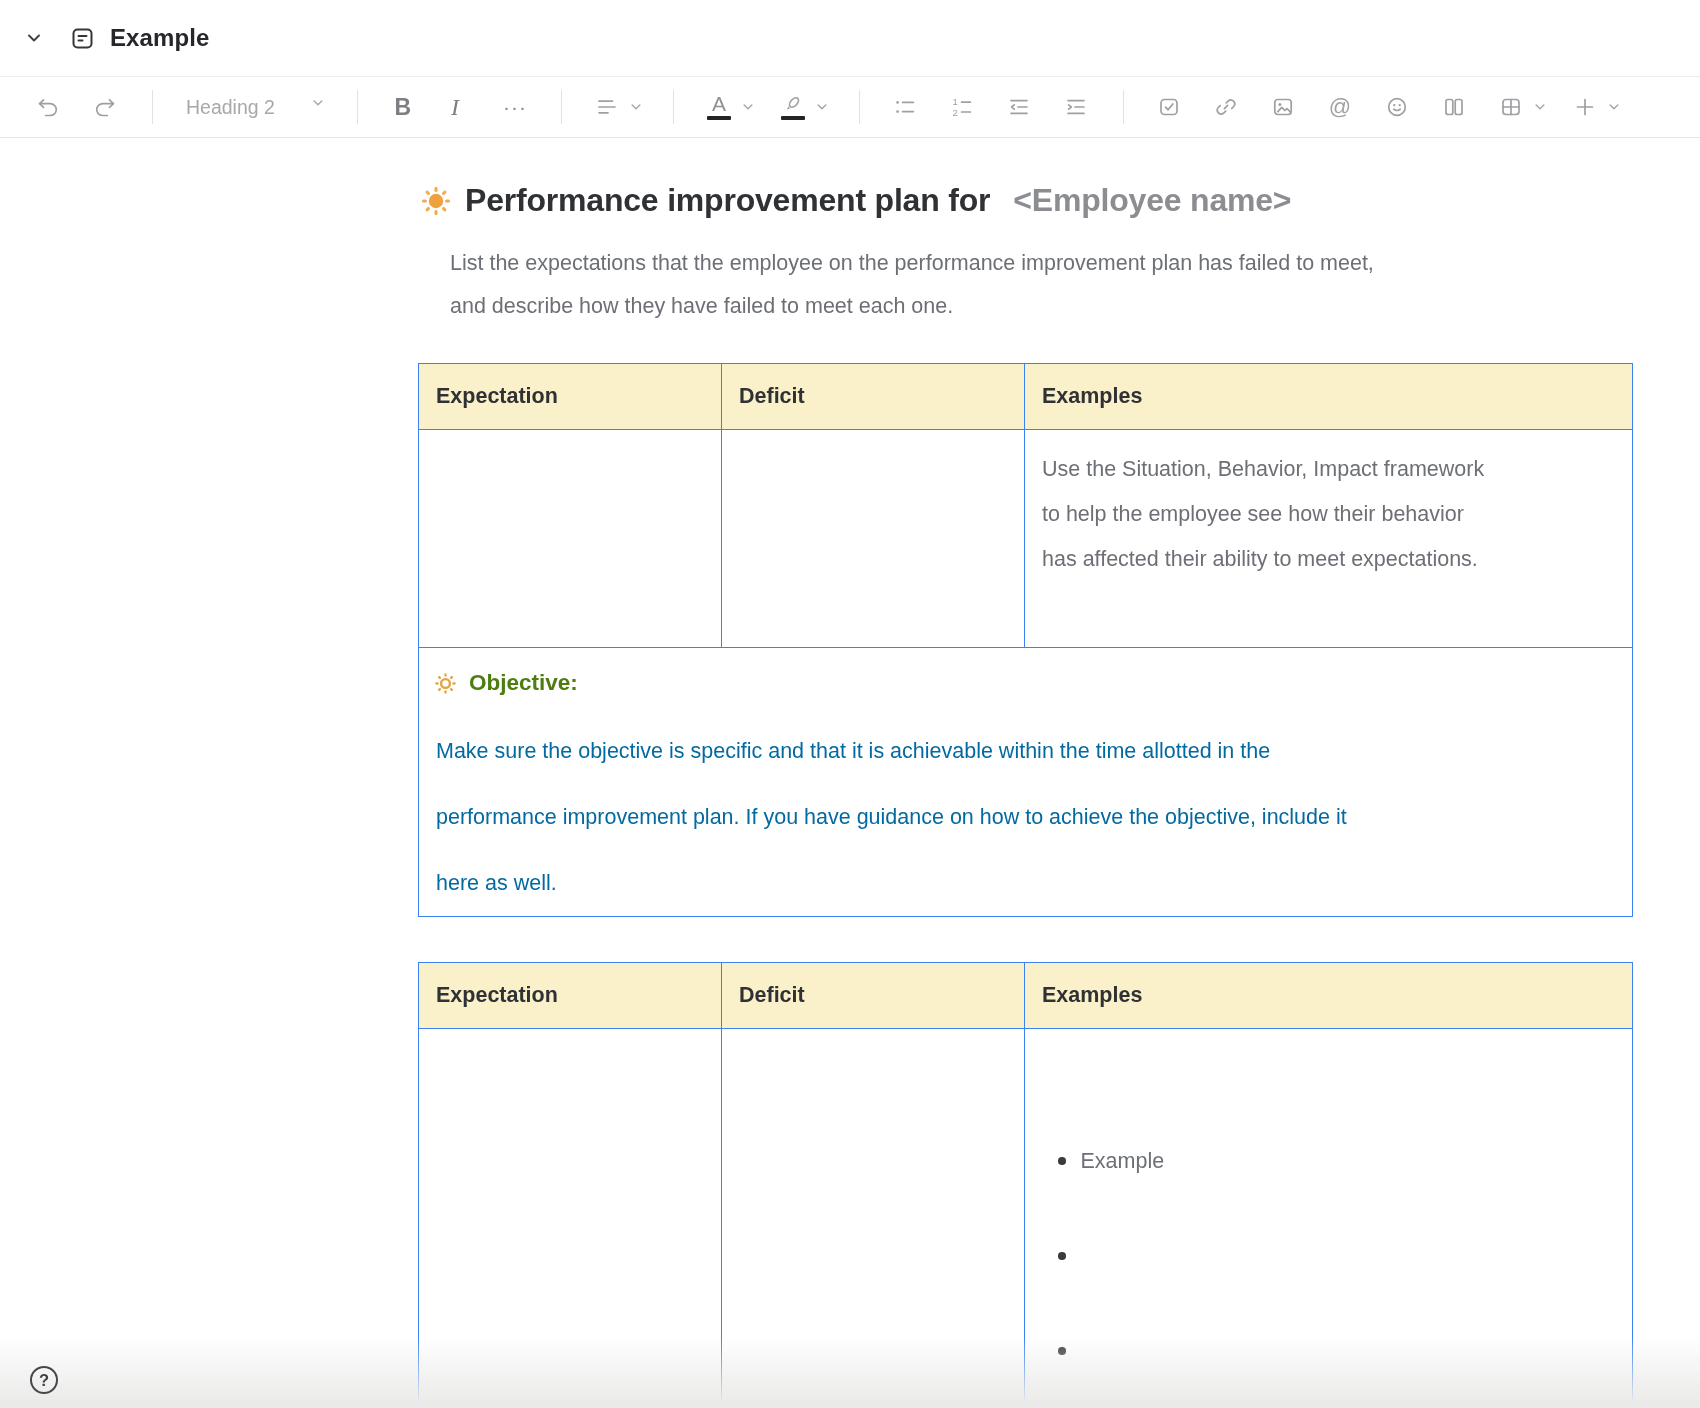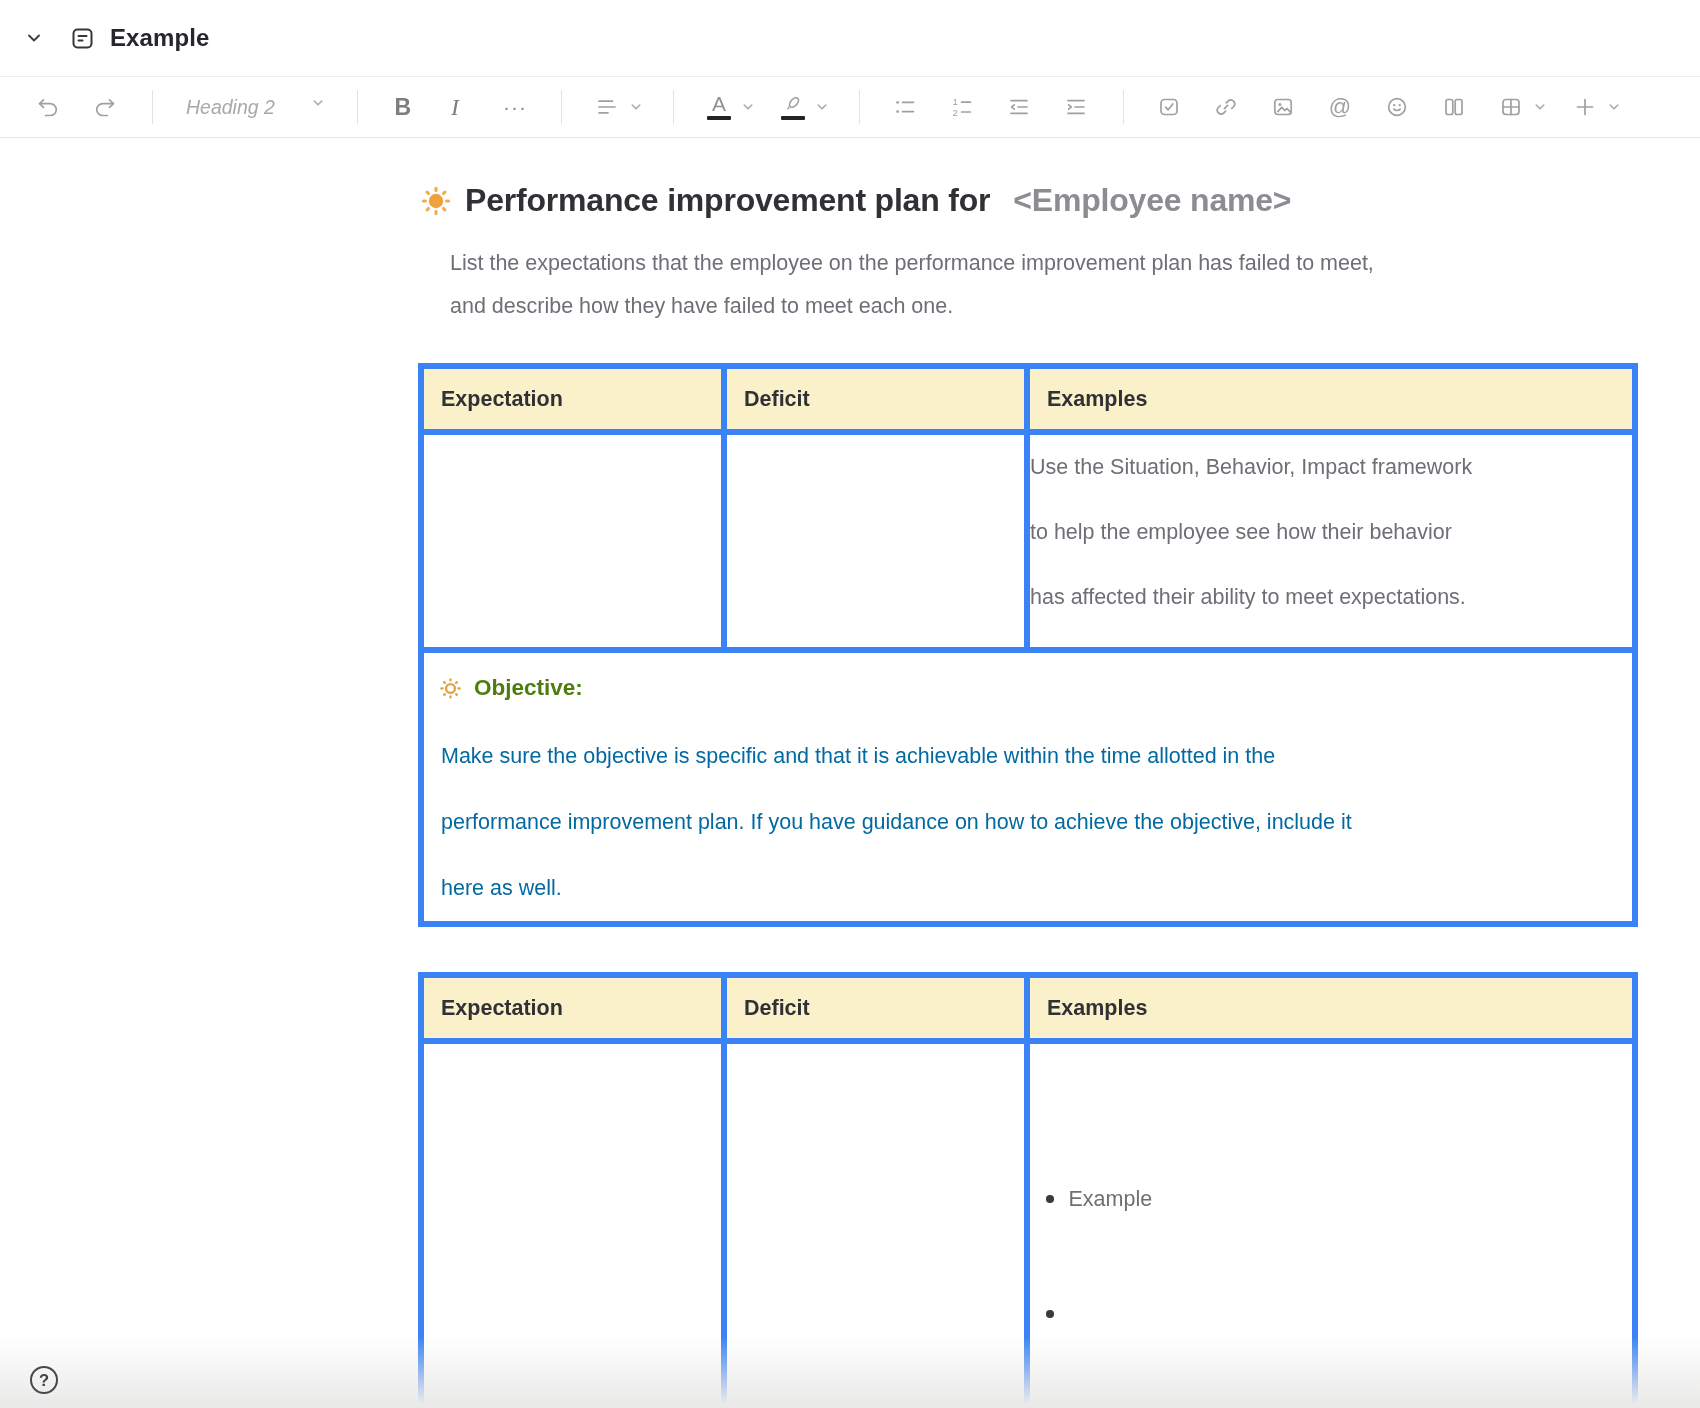--- a/index.html
+++ b/index.html
@@ -17,21 +17,21 @@
   .toolbar { height:61px; display:flex; align-items:center; padding-left:36px;
              border-bottom:1px solid #E5E5E4; background:#fff; }
   .tbi { width:24px; height:24px; margin-right:33px; display:flex; align-items:center;
          justify-content:center; background:none; border:none; cursor:pointer; flex:none; }
   .tbi svg { width:24px; height:24px; display:block; }
   .tb-div { width:1px; height:34px; background:#E2E2E1; margin:0 33px 0 2px; flex:none; }
   .tb-chev { width:14px; height:14px; margin-left:10px; flex:none; }
   .pair { display:flex; align-items:center; border:none; background:none; cursor:pointer; }
   .pair.mr { margin-right:28px; }
   .heading-sel { display:flex; align-items:flex-start; margin-right:30px; background:none;
-                 border:none; cursor:pointer;font-style:italic; }
+                 border:none; cursor:pointer; }
   .heading-sel .lbl { font-size:19.5px; color:#A7A8AC; margin-right:26px; }
   .txt-btn { font-family:"Liberation Sans",sans-serif; background:none; border:none; cursor:pointer; }
   .bold-b { font-size:23px; font-weight:800; color:#7C7E82; width:24px; margin-right:31px; }
   .ital-i { font-family:"Liberation Serif",serif; font-style:italic; font-size:24px;
             color:#7C7E82; width:18px; margin-right:37px; }
   .more-d { font-size:21px; color:#8A8B8F; letter-spacing:1px; width:28px; margin-right:30px; }
   .stacked { display:flex; flex-direction:column; align-items:center; }
   .stacked .A { font-size:21px; color:#8F9195; line-height:20px; }
   .ink-bar { width:24px; height:4.5px; background:#232428; border-radius:1px; margin-top:2px; }
 
@@ -40,24 +40,24 @@
   .doc-title { margin-top:44px; display:flex; align-items:center; font-size:32px;
                font-weight:700; color:#2F3134; letter-spacing:-.2px; cursor:text; }
   .doc-title .sun { width:36px; height:36px; margin-right:11px; flex:none; }
   .doc-title .ph { color:#8B8D92; margin-left:23px; }
   .intro { margin-top:23px; font-size:21.5px; line-height:43px; color:#6C6F75;
            white-space:pre-line; cursor:text;margin-left:32px; }
 
   table { border-collapse:collapse; table-layout:fixed; width:1214px; }
   .tbl-1 { margin-top:35px; }
   .tbl-2 { margin-top:45px; }
-  th, td { border:6px solid #3b82f6; }
+  th, td { border:1px solid #3b82f6; }
   th { background:#FAF0CA; height:66px; text-align:left; padding:0 17px; font-size:21.5px;
        font-weight:700; color:#2F3134; cursor:text; }
-  td.cell { vertical-align:top; font-size:21.5px; line-height:65px;
+  td.cell { vertical-align:top; padding:17px; font-size:21.5px; line-height:45px;
             color:#6C6F75; white-space:pre-line; cursor:text; }
   .tbl-1 .row-body td { height:218px; }
   .tbl-2 .row-body td { height:176px; }
   td.obj-cell { vertical-align:top; padding:22px 14px 0 14px; cursor:text; }
   .tbl-1 td.obj-cell { height:247px; }
   .obj-head { display:flex; align-items:center; font-size:22.5px; font-weight:700;
               color:#4d7c0f; }
   .obj-head .sun2 { width:25px; height:25px; margin-right:11px; flex:none; }
   .obj-body { margin:22px 0 0 3px; font-size:21.5px; line-height:66px; color:#0369a1;
               white-space:pre-line; }

